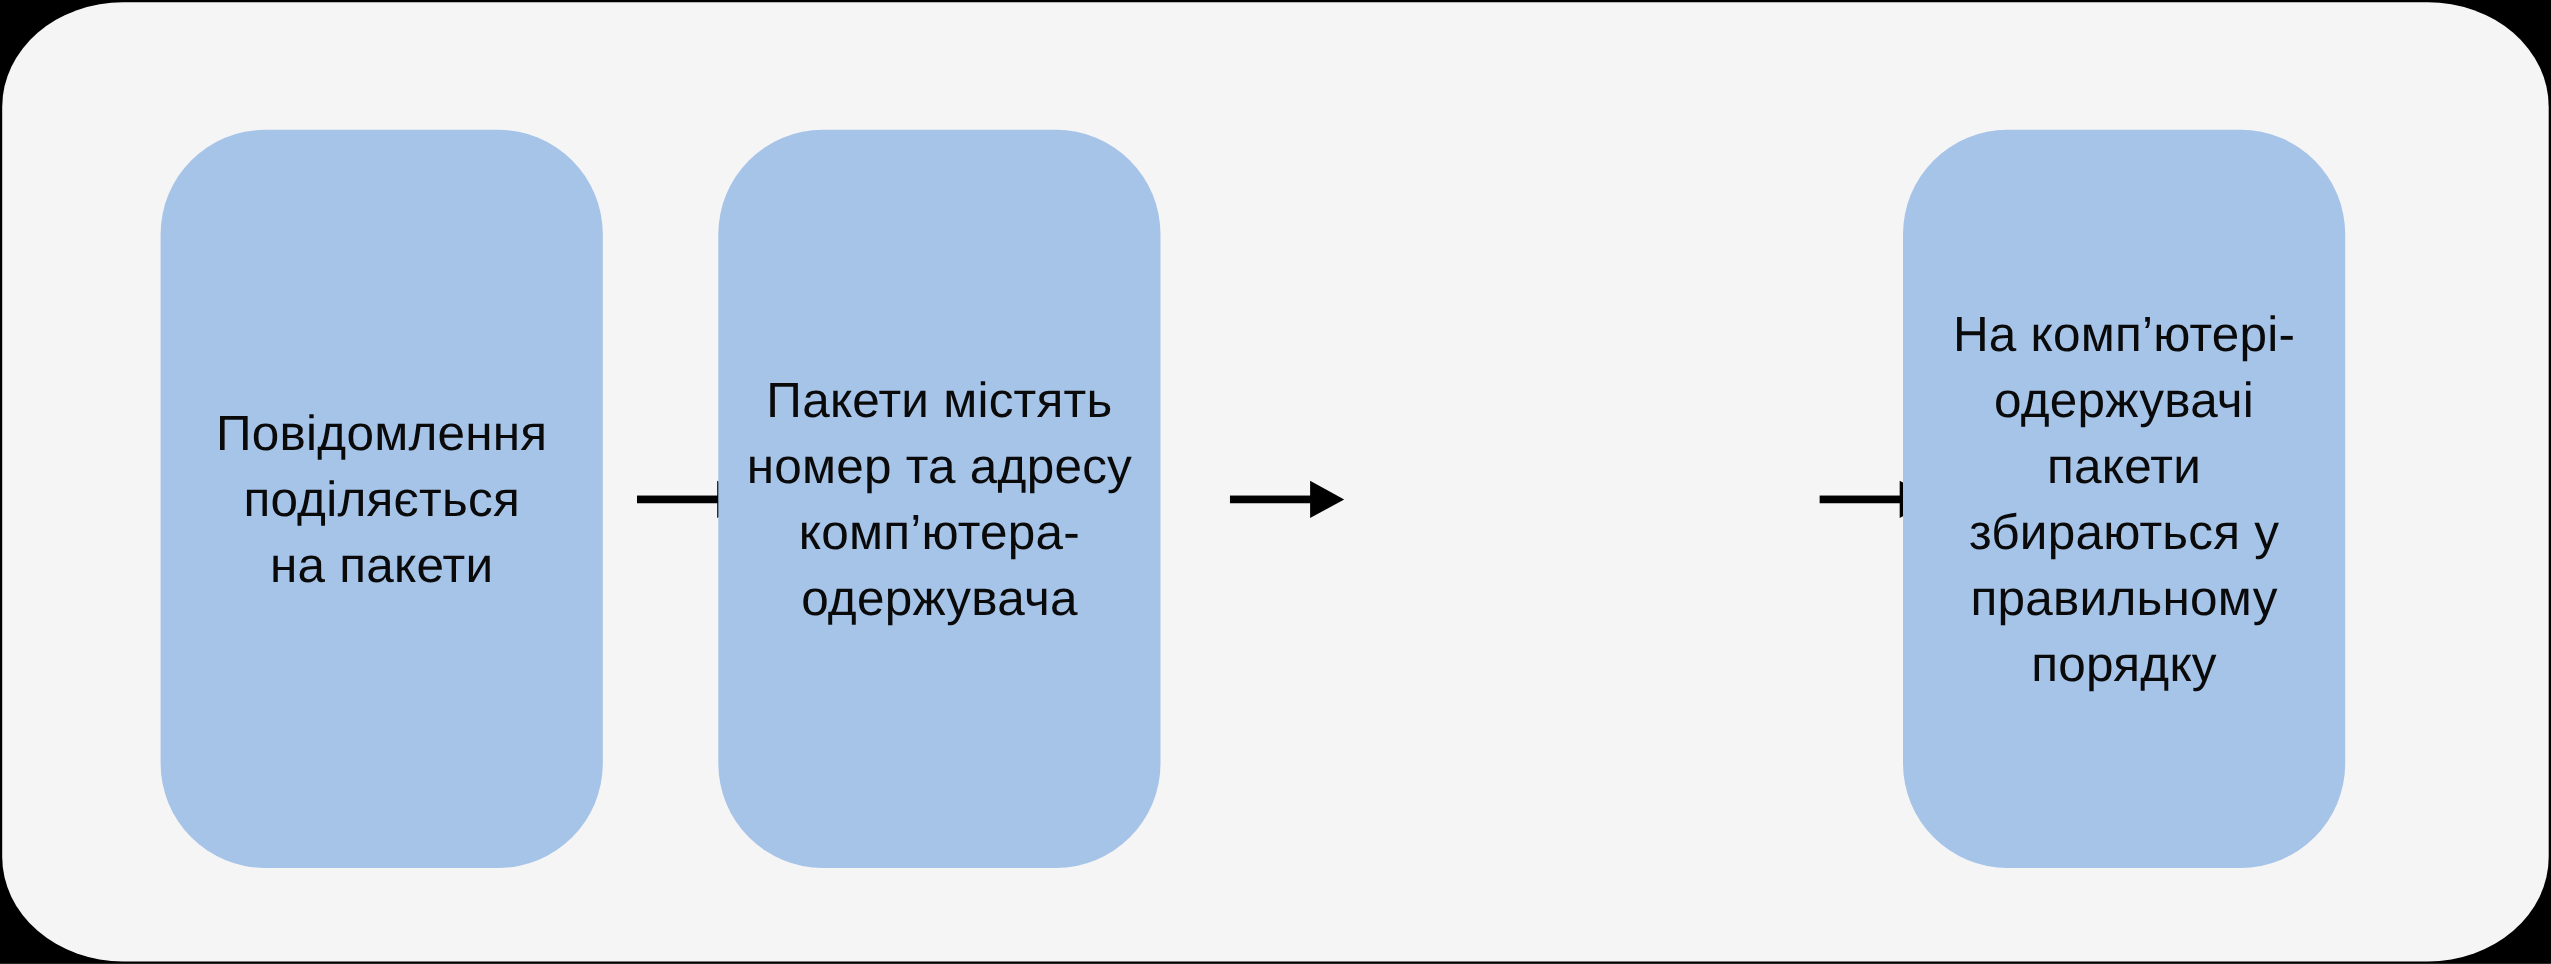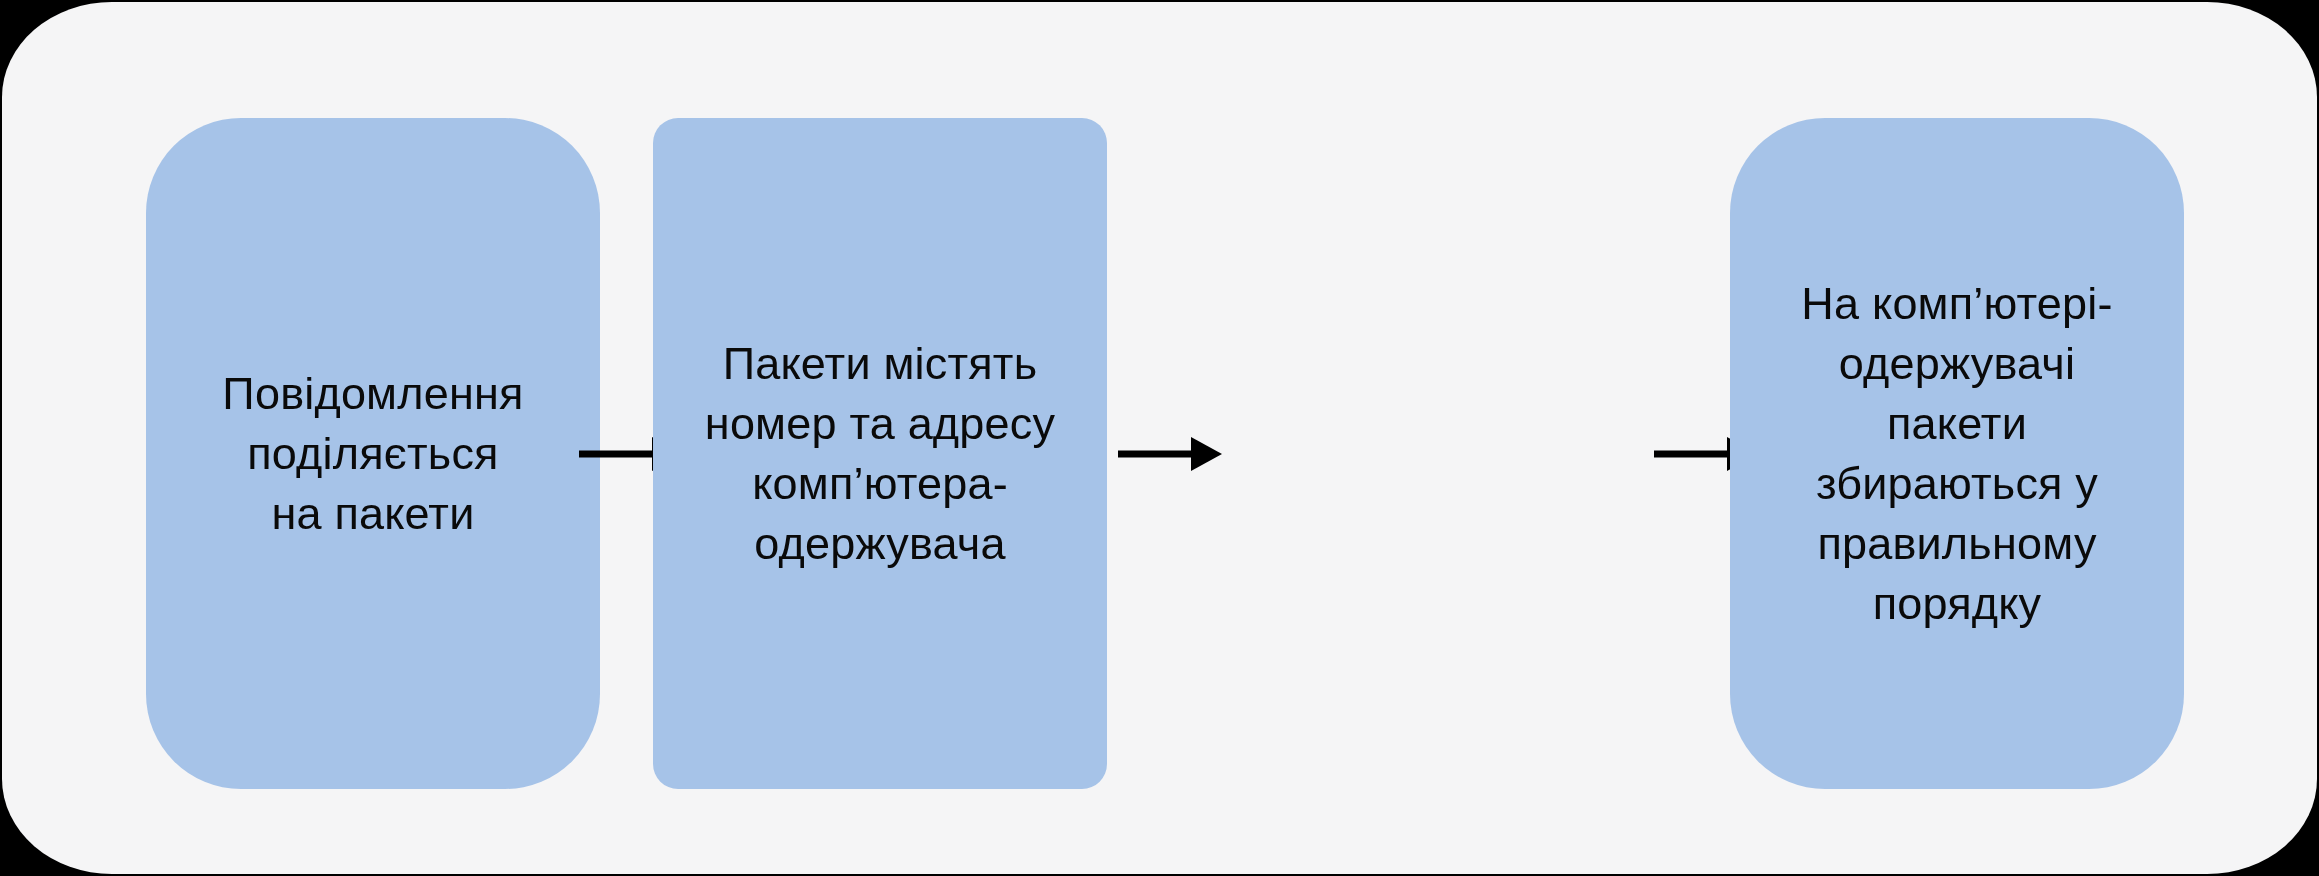--- a/index.html
+++ b/index.html
@@ -17,38 +17,38 @@
     top: 2px;
     width: 2315px;
     height: 872px;
     background: var(--panel_bg, #f5f5f6);
     border-radius: 110px / 95px;
   }
   .flow-step {
     position: absolute;
     top: 116px;
     height: 671px;
-    width: 454px;
+    width: 402px;
     background: var(--step_bg, #a6c3e8);
     border-radius: 95px;
     display: flex;
     align-items: center;
     justify-content: center;
   }
   .step-text {
     white-space: pre-line;
     text-align: center;
     color: var(--text_color, #0a0a0a);
     font-size: 45px;
     line-height: 60px;
     font-weight: 400;
     letter-spacing: 0.2px;
   }
   .step-1 { left: 100px; margin-left: 44px; }
-  .step-2 { left: 651px; border-radius: 25px; }
+  .step-2 { left: 651px; }
   .step-3 { left: 1186px; }
   .step-4 { left: 1728px; }
   .flow-arrow {
     position: absolute;
     top: 432px;
     width: 105px;
     height: 40px;
     color: var(--arrow_color, #000000);
   }
   .arrow-1 { left: 577px; }

